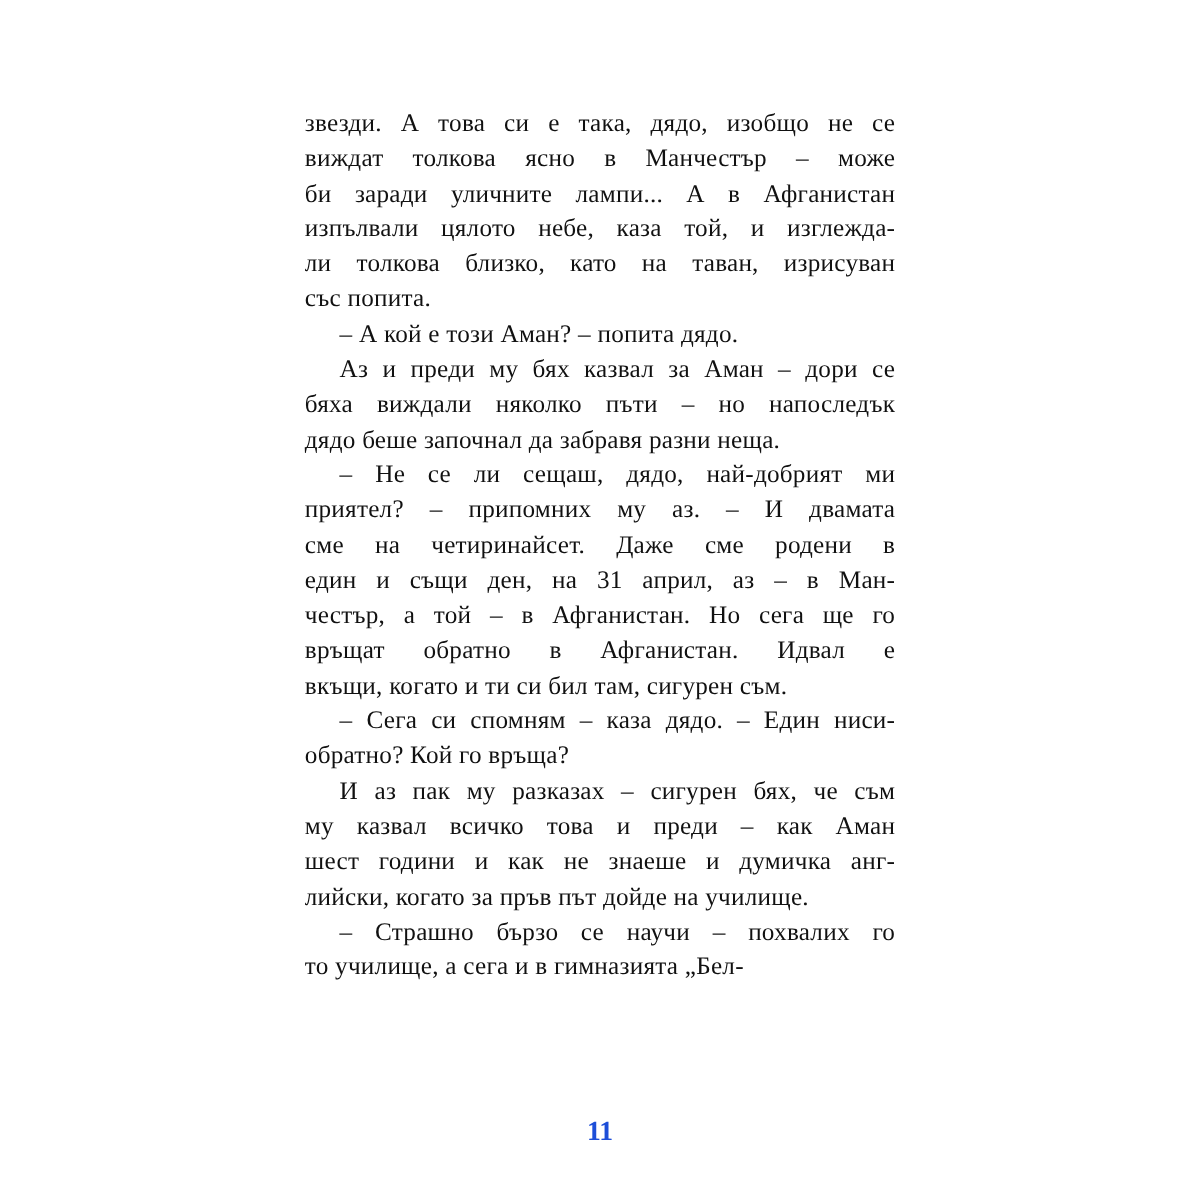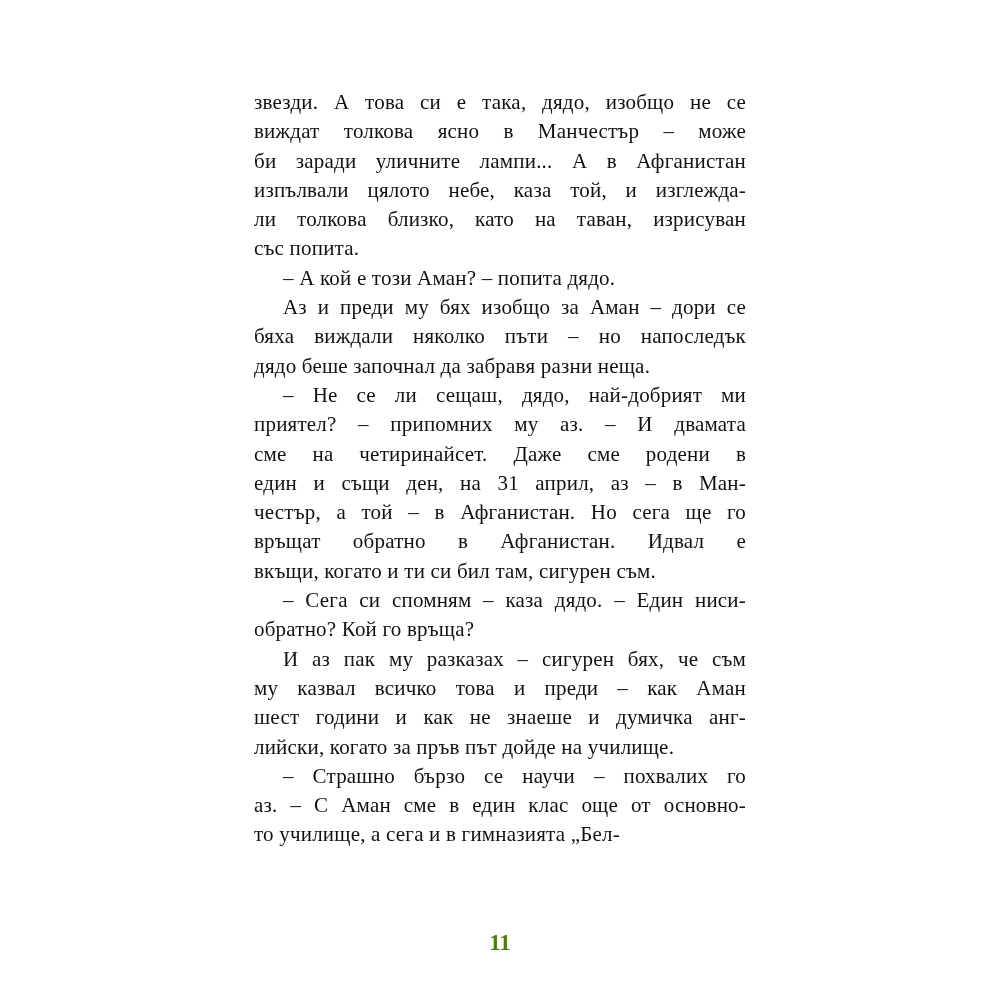--- a/index.html
+++ b/index.html
@@ -44,41 +44,41 @@
     text-indent: 0;
   }
   .page-number {
     position: absolute;
     left: 0;
     top: 930px;
     width: 1000px;
     text-align: center;
     font-size: 23px;
     font-weight: bold;
-    color: #4d7c0f;
+    color: #1d4ed8;
   }
 </style>
 </head>
 <body>
 
 <div class="page">
   <div class="text-block" id="text-block">
       <div class="paragraph no-indent">
         <div class="line first">звезди. А това си е така, дядо, изобщо не се</div>
         <div class="line">виждат толкова ясно в Манчестър – може</div>
         <div class="line">би заради уличните лампи... А в Афганистан</div>
         <div class="line">изпълвали цялото небе, каза той, и изглежда-</div>
         <div class="line">ли толкова близко, като на таван, изрисуван</div>
         <div class="line last">със попита.</div>
       </div>
       <div class="paragraph">
         <div class="line first last">– А кой е този Аман? – попита дядо.</div>
       </div>
       <div class="paragraph">
-        <div class="line first">Аз и преди му бях изобщо за Аман – дори се</div>
+        <div class="line first">Аз и преди му бях казвал за Аман – дори се</div>
         <div class="line">бяха виждали няколко пъти – но напоследък</div>
         <div class="line last">дядо беше започнал да забравя разни неща.</div>
       </div>
       <div class="paragraph">
         <div class="line first">– Не се ли сещаш, дядо, най-добрият ми</div>
         <div class="line">приятел? – припомних му аз. – И двамата</div>
         <div class="line">сме на четиринайсет. Даже сме родени в</div>
         <div class="line">един и същи ден, на 31 април, аз – в Ман-</div>
         <div class="line">честър, а той – в Афганистан. Но сега ще го</div>
         <div class="line">връщат обратно в Афганистан. Идвал е</div>
@@ -89,18 +89,17 @@
         <div class="line last">обратно? Кой го връща?</div>
       </div>
       <div class="paragraph">
         <div class="line first">И аз пак му разказах – сигурен бях, че съм</div>
         <div class="line">му казвал всичко това и преди – как Аман</div>
         <div class="line">шест години и как не знаеше и думичка анг-</div>
         <div class="line last">лийски, когато за пръв път дойде на училище.</div>
       </div>
       <div class="paragraph">
         <div class="line first">– Страшно бързо се научи – похвалих го</div>
-        <div class="line">аз. – С Аман сме в един клас още от основно-</div>
         <div class="line last">то училище, а сега и в гимназията „Бел-</div>
       </div>
     </div>
   <div class="page-number">11</div>
 </div>
 
 </body></html>

